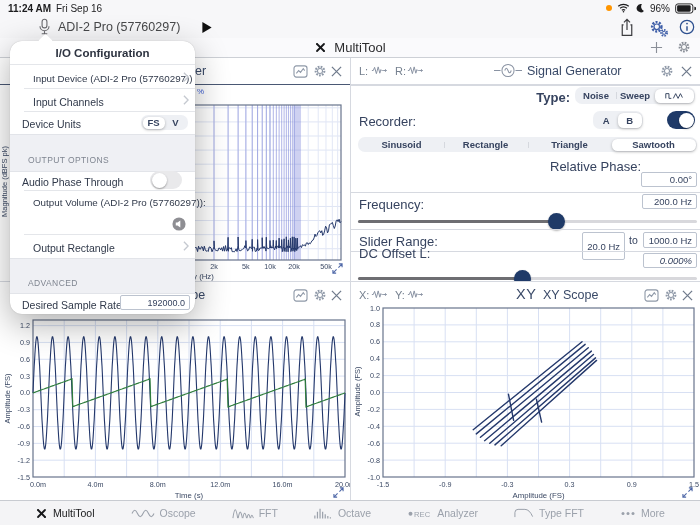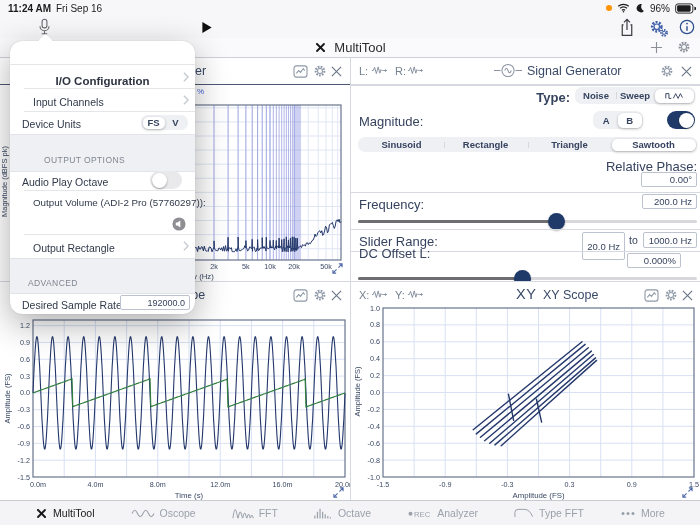--- a/index.html
+++ b/index.html
@@ -85,20 +85,21 @@
     </span>
   </div>
 
   <div id="toolbar">
     <span class="abs" data-icon="mic" style="left:37px;top:2px;width:15px;height:19px;color:#6c6c70;">
         <svg viewBox="0 0 16 22" fill="none" stroke="currentColor" stroke-width="1.3">
           <rect x="5.2" y="1.5" width="5.6" height="10" rx="2.8"></rect>
           <path d="M2.8 9.5a5.2 5.2 0 0 0 10.4 0M8 14.7v3.6M4.8 18.3h6.4"></path>
         </svg>
       </span>
+    <span class="abs" style="left:58px;top:4px;font-size:12.5px;color:#47484a;">ADI-2 Pro (57760297)</span>
     <span class="abs" data-icon="play" style="left:201px;top:5px;width:12px;height:13px;color:#111;">
         <svg viewBox="0 0 12 14">
           <path d="M1 1l10 6-10 6z" fill="currentColor"></path>
         </svg>
       </span>
     <span class="abs" data-icon="share" style="left:619px;top:2px;width:16px;height:19px;color:#3c3c40;">
         <svg viewBox="0 0 18 22" fill="none" stroke="currentColor" stroke-width="1.4">
           <path d="M5 8H3.5v12h11V8H13"></path>
           <path d="M9 1.8v12M5.5 5L9 1.5 12.5 5"></path>
         </svg>
@@ -291,55 +292,55 @@
         <div class="s sel">
           <span data-icon="square-sine-wave-icon" style="width: 19px; height: 10px; color: rgb(54, 67, 95);">
             <svg viewBox="0 0 24 12" fill="none" stroke="currentColor" stroke-width="1.2">
               <path d="M1 9V3h4v6h3"></path>
               <path d="M10.5 9l3-6 3 6 3-6 2.5 5"></path>
             </svg>
           </span>
         </div>
       </div>
 
-    <div class="lbl" style="left:9px;top:56px;">Magnitude:</div>
+    <div class="lbl" style="left:9px;top:56px;">Recorder:</div>
     <div class="seg" id="ab-seg" style="left:243px;top:53px;width:50px;height:18px;">
         <div class="s">A</div>
         <div class="s sel">B</div>
       </div>
     <div class="toggle on" style="left:317px;top:53px;width:28px;height:18px;">
         <div class="knob"></div>
       </div>
 
     <div class="seg" id="shape-seg" style="left:8px;top:79px;width:339px;height:15px;">
         <div class="s">Sinusoid</div>
         <div class="s">Rectangle</div>
         <div class="s">Triangle</div>
         <div class="s sel">Sawtooth</div>
       </div>
 
-    <div class="lbl" style="left:200px;top:101px;width:147px;text-align:right;">Relative Phase:</div>
+    <div class="lbl" style="left:200px;top:101px;width:147px;text-align:left;">Relative Phase:</div>
     <div class="field" style="left:291px;top:114px;width:56px;height:15px;">0.00°</div>
     <div class="hair" style="left:0;top:134px;width:350px;height:1px;"></div>
 
     <div class="lbl" style="left:9px;top:139px;">Frequency:</div>
     <div class="field" style="left:292px;top:136px;width:55px;height:15px;">200.0 Hz</div>
     <div class="strack" style="left:8px;top:162px;width:339px;"></div>
     <div class="sfill" style="left:8px;top:162px;width:199px;"></div>
     <div class="sthumb" style="left:198px;top:155px;"></div>
     <div class="hair" style="left:0;top:171px;width:350px;height:1px;"></div>
 
     <div class="lbl" style="left:9px;top:176px;">Slider Range:</div>
     <div class="field" style="left:232px;top:174px;width:43px;height:28px;">20.0 Hz</div>
     <div class="lbl" style="left:279px;top:176px;font-size:10.5px;">to</div>
     <div class="field" style="left:293px;top:174px;width:54px;height:16px;">1000.0 Hz</div>
     <div class="hair" style="left:0;top:193px;width:350px;height:1px;"></div>
 
     <div class="lbl" style="left:9px;top:188px;">DC Offset L:</div>
-    <div class="field" style="left:277px;top:195px;width:54px;height:15px;">0.000%</div>
+    <div class="field" style="left:293px;top:195px;width:54px;height:15px;font-style:italic;">0.000%</div>
     <div class="strack" style="left:8px;top:219px;width:339px;"></div>
     <div class="sfill" style="left:8px;top:219px;width:165px;"></div>
     <div class="sthumb" style="left:164px;top:212px;"></div>
   </div>
 
   <div class="hair" style="left:350px;top:58px;width:1px;height:443px;"></div>
   <div class="hair" style="left:350px;top:84px;width:350px;height:1px;"></div>
   <div class="hair" style="left:0;top:281px;width:700px;height:1px;"></div>
 
   <div class="ptitle" style="left:162px;top:288px;">Oscope</div>
@@ -492,23 +493,24 @@
     </svg>
   <div class="vlabel" style="left:312px;top:387px;">Amplitude (FS)</div>
   <span class="expand" data-icon="expand" style="left:682px;top:487px;">
       <svg viewBox="0 0 12 12" fill="none" stroke="currentColor" stroke-width="1.2">
         <path d="M7.5 1H11v3.5M11 1L7 5M4.5 11H1V7.5M1 11l4-4"></path>
       </svg>
     </span>
 
   <div id="popover">
     <div class="arrow"></div>
-    <div class="ptxt" style="left:0;width:185px;top:6px;text-align:center;font-weight:bold;font-size:11.5px;color:#2d3340;margin-top:28px;">I/O Configuration</div>
+    <div class="ptxt" style="left:0;width:185px;top:6px;text-align:center;font-weight:bold;font-size:11.5px;color:#2d3340;">I/O Configuration</div>
     <div class="phair" style="left:0;top:23px;width:185px;"></div>
 
+    <div class="ptxt" style="left:23px;top:32px;font-size:9.8px;">Input Device (ADI-2 Pro (57760297))</div>
     <span class="chev" data-icon="chevron" style="left:173px;top:31px;">
         <svg viewBox="0 0 7 12" fill="none" stroke="currentColor" stroke-width="1.6">
           <path d="M1 1l5 5-5 5"></path>
         </svg>
       </span>
     <div class="phair" style="left:14px;top:47px;width:171px;"></div>
 
     <div class="ptxt" style="left:23px;top:55px;">Input Channels</div>
     <span class="chev" data-icon="chevron" style="left:173px;top:54px;">
         <svg viewBox="0 0 7 12" fill="none" stroke="currentColor" stroke-width="1.6">
@@ -517,23 +519,23 @@
       </span>
     <div class="phair" style="left:14px;top:70px;width:171px;"></div>
 
     <div class="ptxt" style="left:12px;top:77px;">Device Units</div>
     <div class="seg" id="units-seg" style="left:131px;top:74px;width:47px;height:15px;">
         <div class="s sel">FS</div>
         <div class="s">V</div>
       </div>
 
     <div class="sect" style="top:93px;height:36px;"></div>
-    <div class="shead" style="left:18px;top:114px;margin-left:16px;">OUTPUT OPTIONS</div>
-
-    <div class="ptxt" style="left:12px;top:135px;">Audio Play Octave</div>
+    <div class="shead" style="left:18px;top:114px;">OUTPUT OPTIONS</div>
+
+    <div class="ptxt" style="left:12px;top:135px;">Audio Phase Through</div>
     <div class="toggle off" style="left:140px;top:130px;width:32px;height:18px;">
         <div class="knob"></div>
       </div>
     <div class="phair" style="left:14px;top:149px;width:171px;"></div>
 
     <div class="ptxt" style="left:23px;top:156px;font-size:9.8px;">Output Volume (ADI-2 Pro (57760297)):</div>
     <span class="abs" data-icon="mute" style="left:162px;top:176px;width:14px;height:14px;color:#8e8e93;">
         <svg viewBox="0 0 16 16">
           <circle cx="8" cy="8" r="7.5" fill="currentColor"></circle>
           <path d="M4.3 6.4h2L9.5 4v8L6.3 9.6h-2z" fill="#fff"></path>

